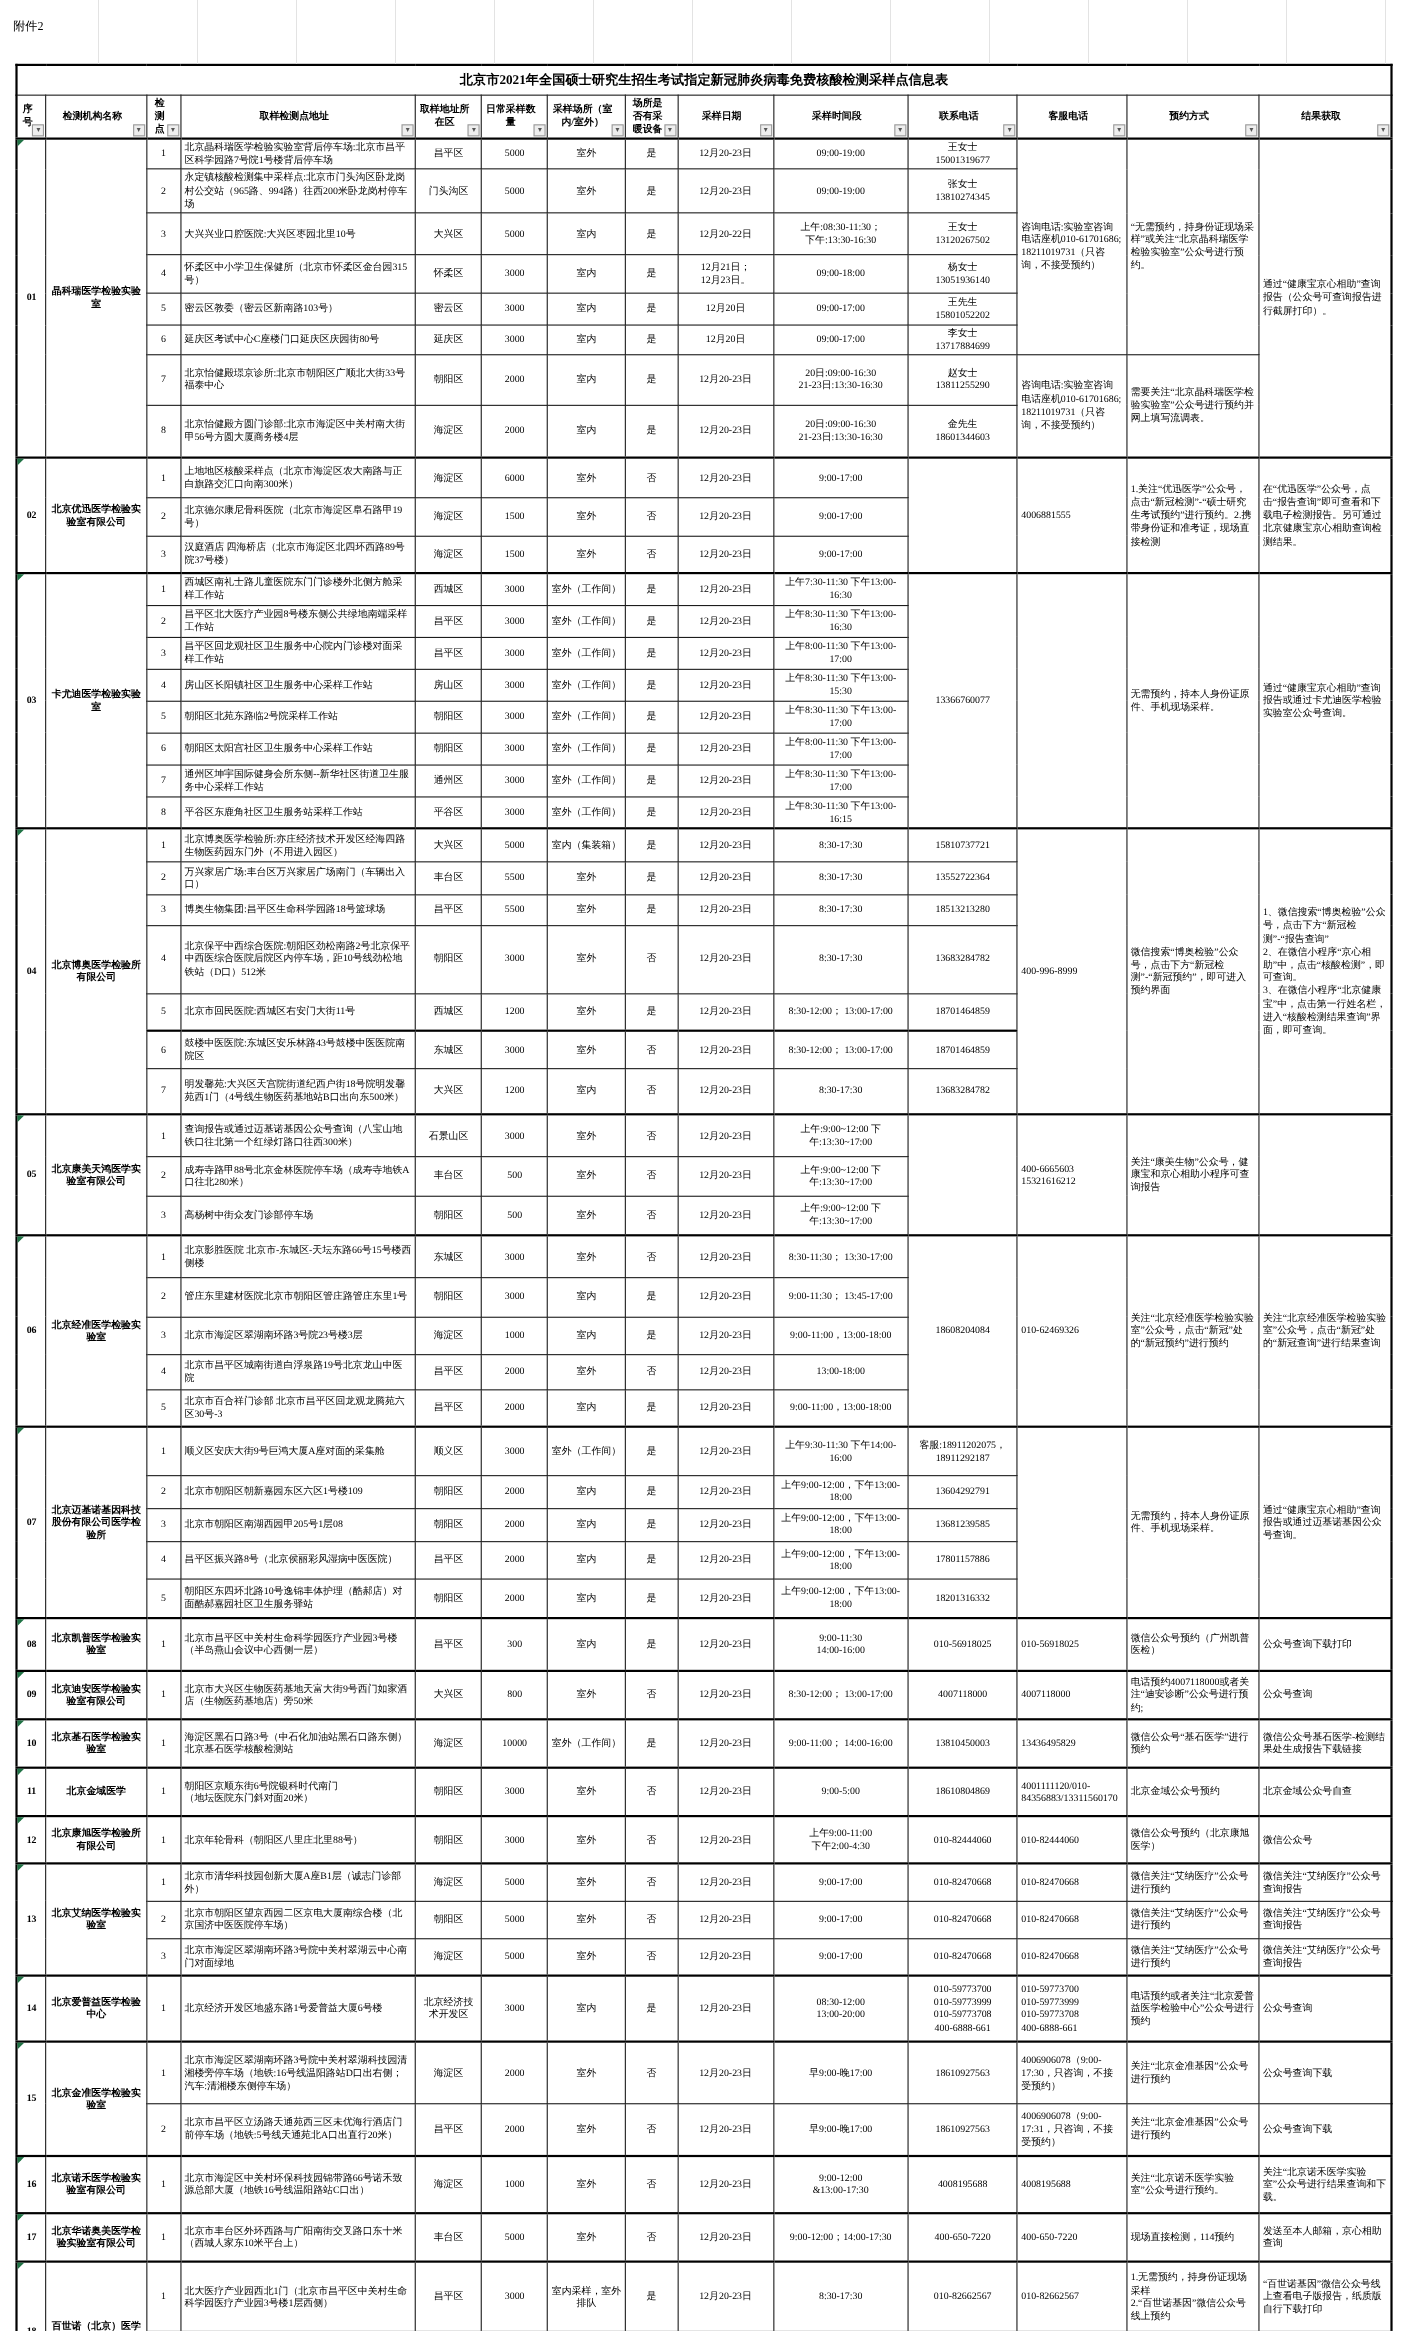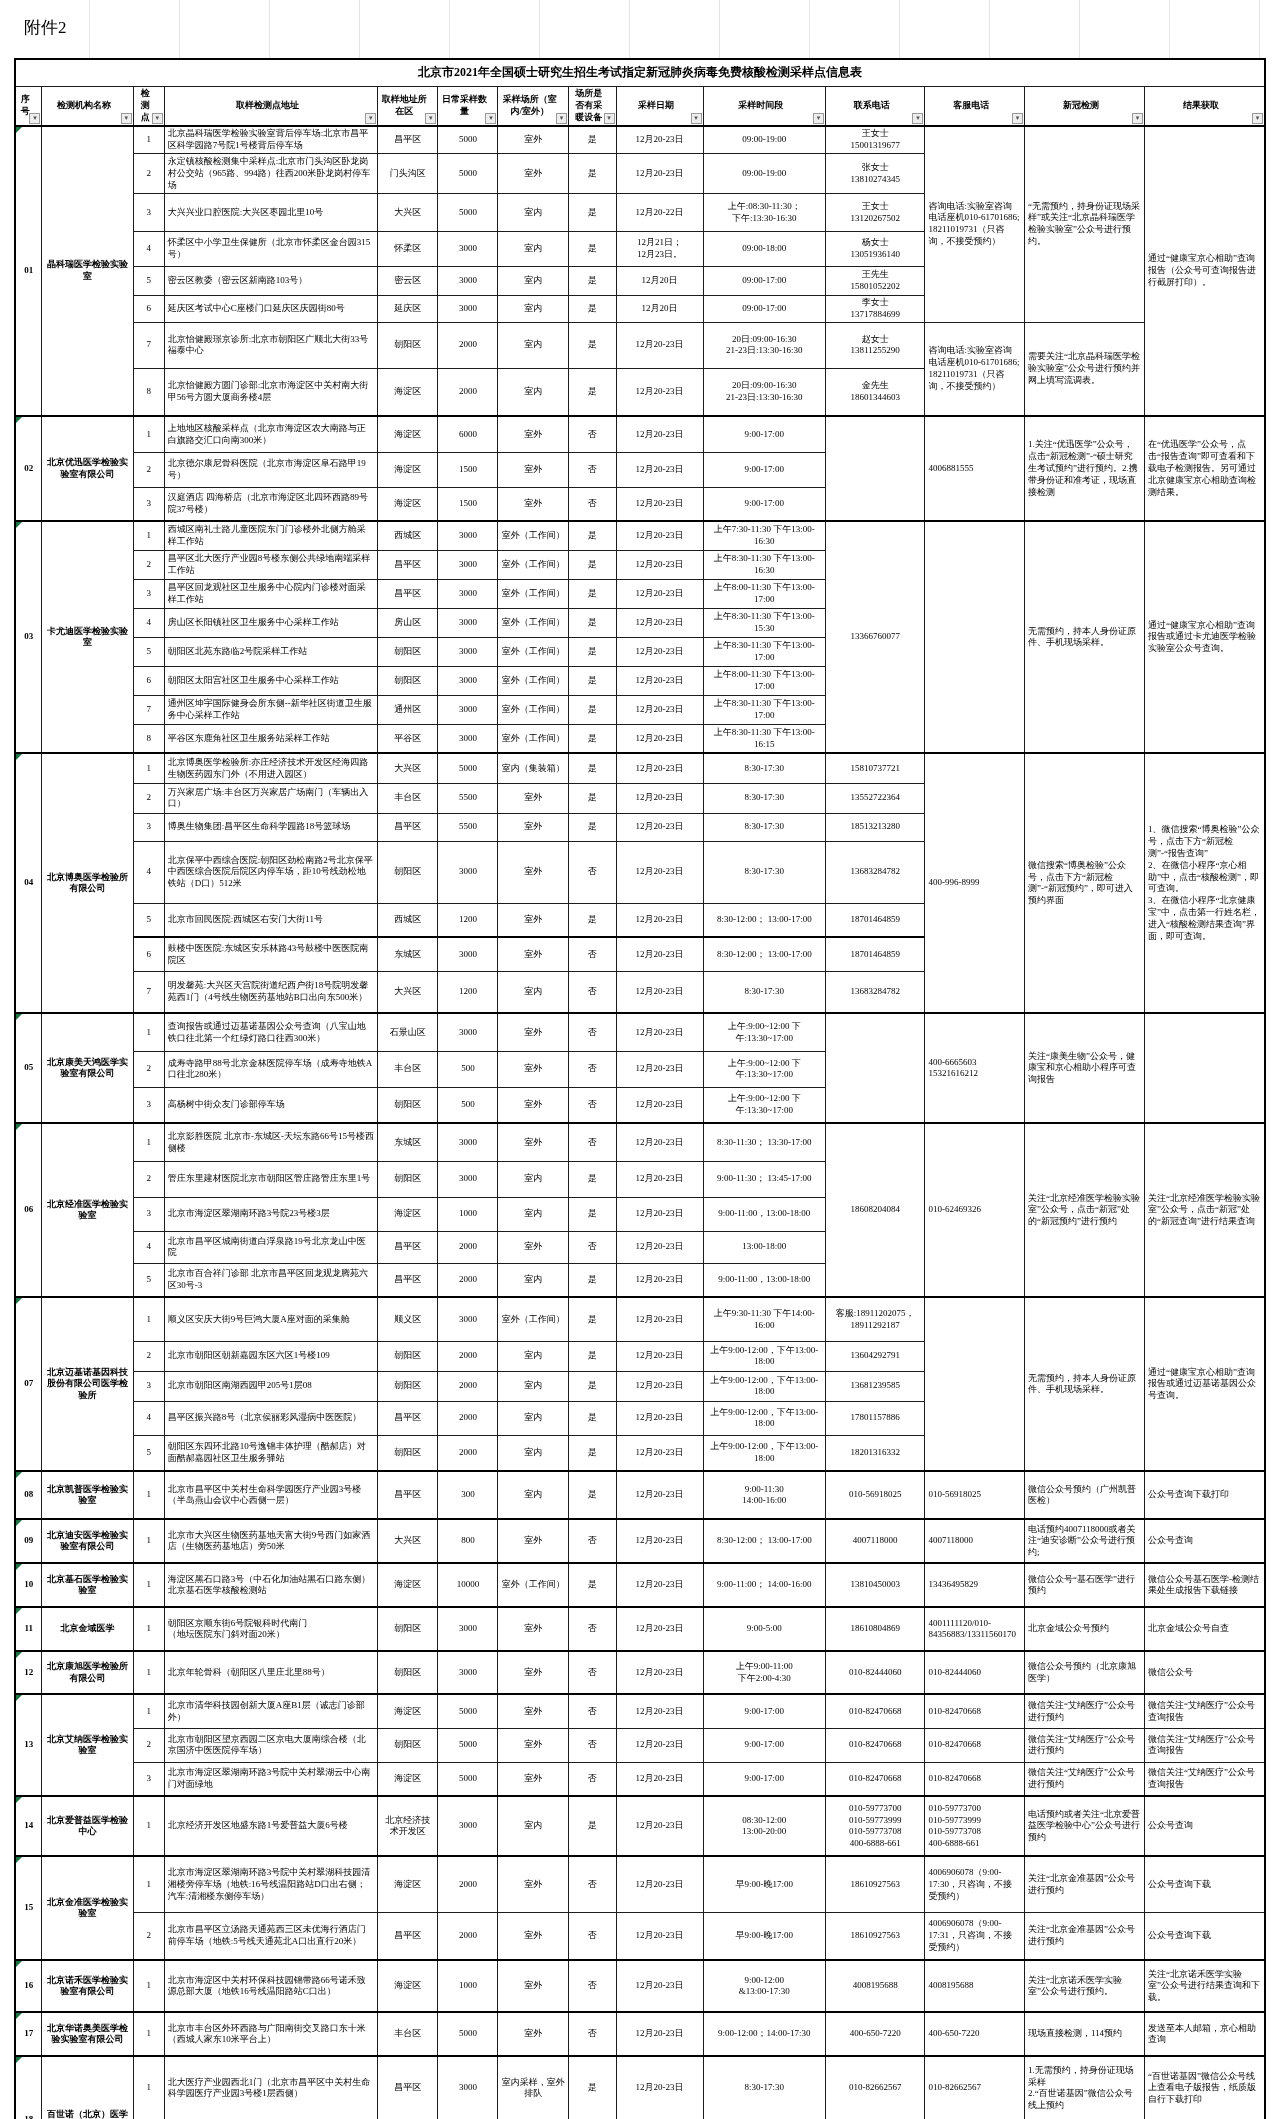--- a/index.html
+++ b/index.html
@@ -1,20 +1,20 @@
 <!DOCTYPE html>
 <html><head>
 <meta charset="utf-8">
 <style>
   html,body{margin:0;padding:0;background:#fff;color:#000;
     font-family:"Liberation Serif","DejaVu Serif",serif;}
   #sheet{width:1280px;background:#fff;}
   #topstrip{height:58px;position:relative;
     background-image:repeating-linear-gradient(to right,transparent 0 89px,#e3e3e3 89px 90px);}
-  #attach{position:absolute;left:24px;top:16px;font-size:17px;}
+  #attach{position:absolute;left:12px;top:16px;font-size:11px;}
   table{border-collapse:collapse;table-layout:fixed;width:1252px;margin-left:14px;}
   col.w-seq{width:26px}col.w-org{width:88px}col.w-i{width:30px}col.w-a{width:206px}
   col.w-d{width:58px}col.w-q{width:58px}col.w-p{width:68px}col.w-h{width:46px}
   col.w-dt{width:84px}col.w-t{width:118px}col.w-c{width:96px}col.w-s{width:96px}
   col.w-b{width:116px}col.w-r{width:116px}
   td,th{border:1px solid #1c1c1c;font-size:9px;line-height:1.32;padding:1px 3px;
     vertical-align:middle;word-wrap:break-word;white-space:pre-line;font-weight:normal;}
   tr.titlerow td{border:1px solid #1c1c1c;font-size:12px;font-weight:bold;
     text-align:center;height:24px;white-space:nowrap;}
   tr.headrow th{font-weight:bold;text-align:center;font-size:9px;position:relative;
@@ -65,21 +65,21 @@
           <th><span>检测点</span><span class="flt">▾</span></th>
           <th><span>取样检测点地址</span><span class="flt">▾</span></th>
           <th><span>取样地址所在区</span><span class="flt">▾</span></th>
           <th><span>日常采样数量</span><span class="flt">▾</span></th>
           <th><span>采样场所（室内/室外）</span><span class="flt">▾</span></th>
           <th><span>场所是否有采暖设备</span><span class="flt">▾</span></th>
           <th><span>采样日期</span><span class="flt">▾</span></th>
           <th><span>采样时间段</span><span class="flt">▾</span></th>
           <th><span>联系电话</span><span class="flt">▾</span></th>
           <th><span>客服电话</span><span class="flt">▾</span></th>
-          <th><span>新冠检测</span><span class="flt">▾</span></th>
+          <th><span>预约方式</span><span class="flt">▾</span></th>
           <th><span>结果获取</span><span class="flt">▾</span></th>
         </tr>
     </thead>
     <tbody id="tb">
         <tr class="grp-start" style="height: 28px;">
           <td class="c-seq" rowspan="8">01</td>
           <td class="c-org" rowspan="8">晶科瑞医学检验实验室</td>
           <td class="c-i">1</td>
           <td class="c-a">北京晶科瑞医学检验实验室背后停车场:北京市昌平区科学园路7号院1号楼背后停车场</td>
           <td class="c-d">昌平区</td>

